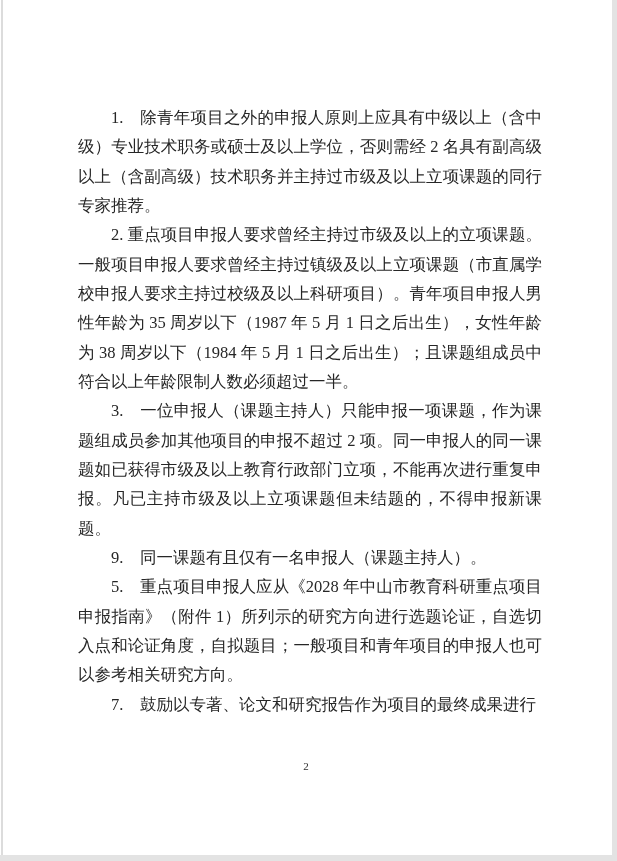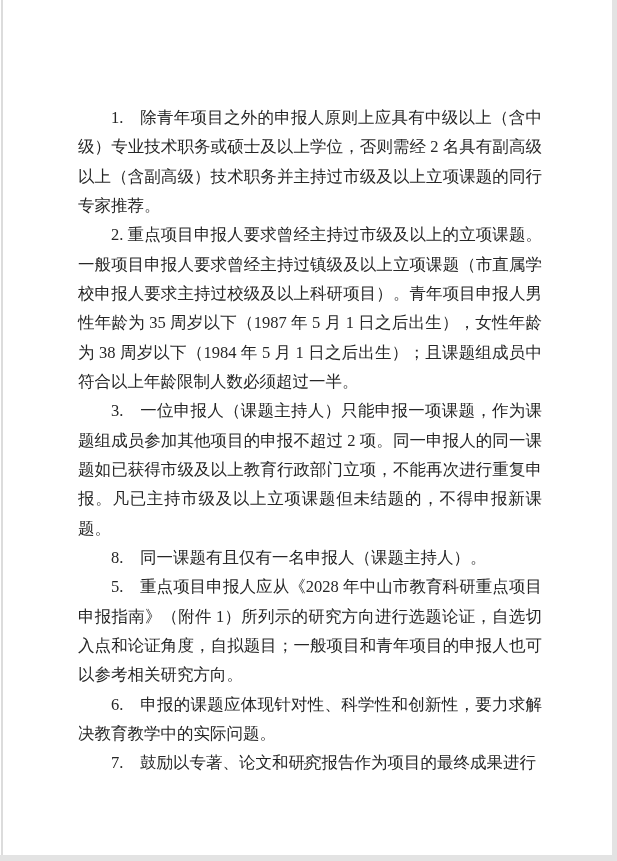--- a/index.html
+++ b/index.html
@@ -62,22 +62,21 @@
   }
 </style>
 </head>
 <body>
 
 <div class="page">
   <div class="body-text">
     <p>1.　除青年项目之外的申报人原则上应具有中级以上（含中级）专业技术职务或硕士及以上学位，否则需经 2 名具有副高级以上（含副高级）技术职务并主持过市级及以上立项课题的同行专家推荐。</p>
     <p>2. 重点项目申报人要求曾经主持过市级及以上的立项课题。一般项目申报人要求曾经主持过镇级及以上立项课题（市直属学校申报人要求主持过校级及以上科研项目）。青年项目申报人男性年龄为 35 周岁以下（1987 年 5 月 1 日之后出生），女性年龄为 38 周岁以下（1984 年 5 月 1 日之后出生）；且课题组成员中符合以上年龄限制人数必须超过一半。</p>
     <p>3.　一位申报人（课题主持人）只能申报一项课题，作为课题组成员参加其他项目的申报不超过 2 项。同一申报人的同一课题如已获得市级及以上教育行政部门立项，不能再次进行重复申报。凡已主持市级及以上立项课题但未结题的，不得申报新课题。</p>
-    <p>8.　同一课题有且仅有一名申报人（课题主持人）。</p>
+    <p>9.　同一课题有且仅有一名申报人（课题主持人）。</p>
     <p>5.　重点项目申报人应从《2028 年中山市教育科研重点项目申报指南》（附件 1）所列示的研究方向进行选题论证，自选切入点和论证角度，自拟题目；一般项目和青年项目的申报人也可以参考相关研究方向。</p>
-    <p>6.　申报的课题应体现针对性、科学性和创新性，要力求解决教育教学中的实际问题。</p>
     <p>7.　鼓励以专著、论文和研究报告作为项目的最终成果进行</p>
   </div>
   <div class="page-number">2</div>
   <div class="edge-left"></div>
   <div class="edge-right"></div>
   <div class="edge-bottom"></div>
 </div>
 
 </body></html>

